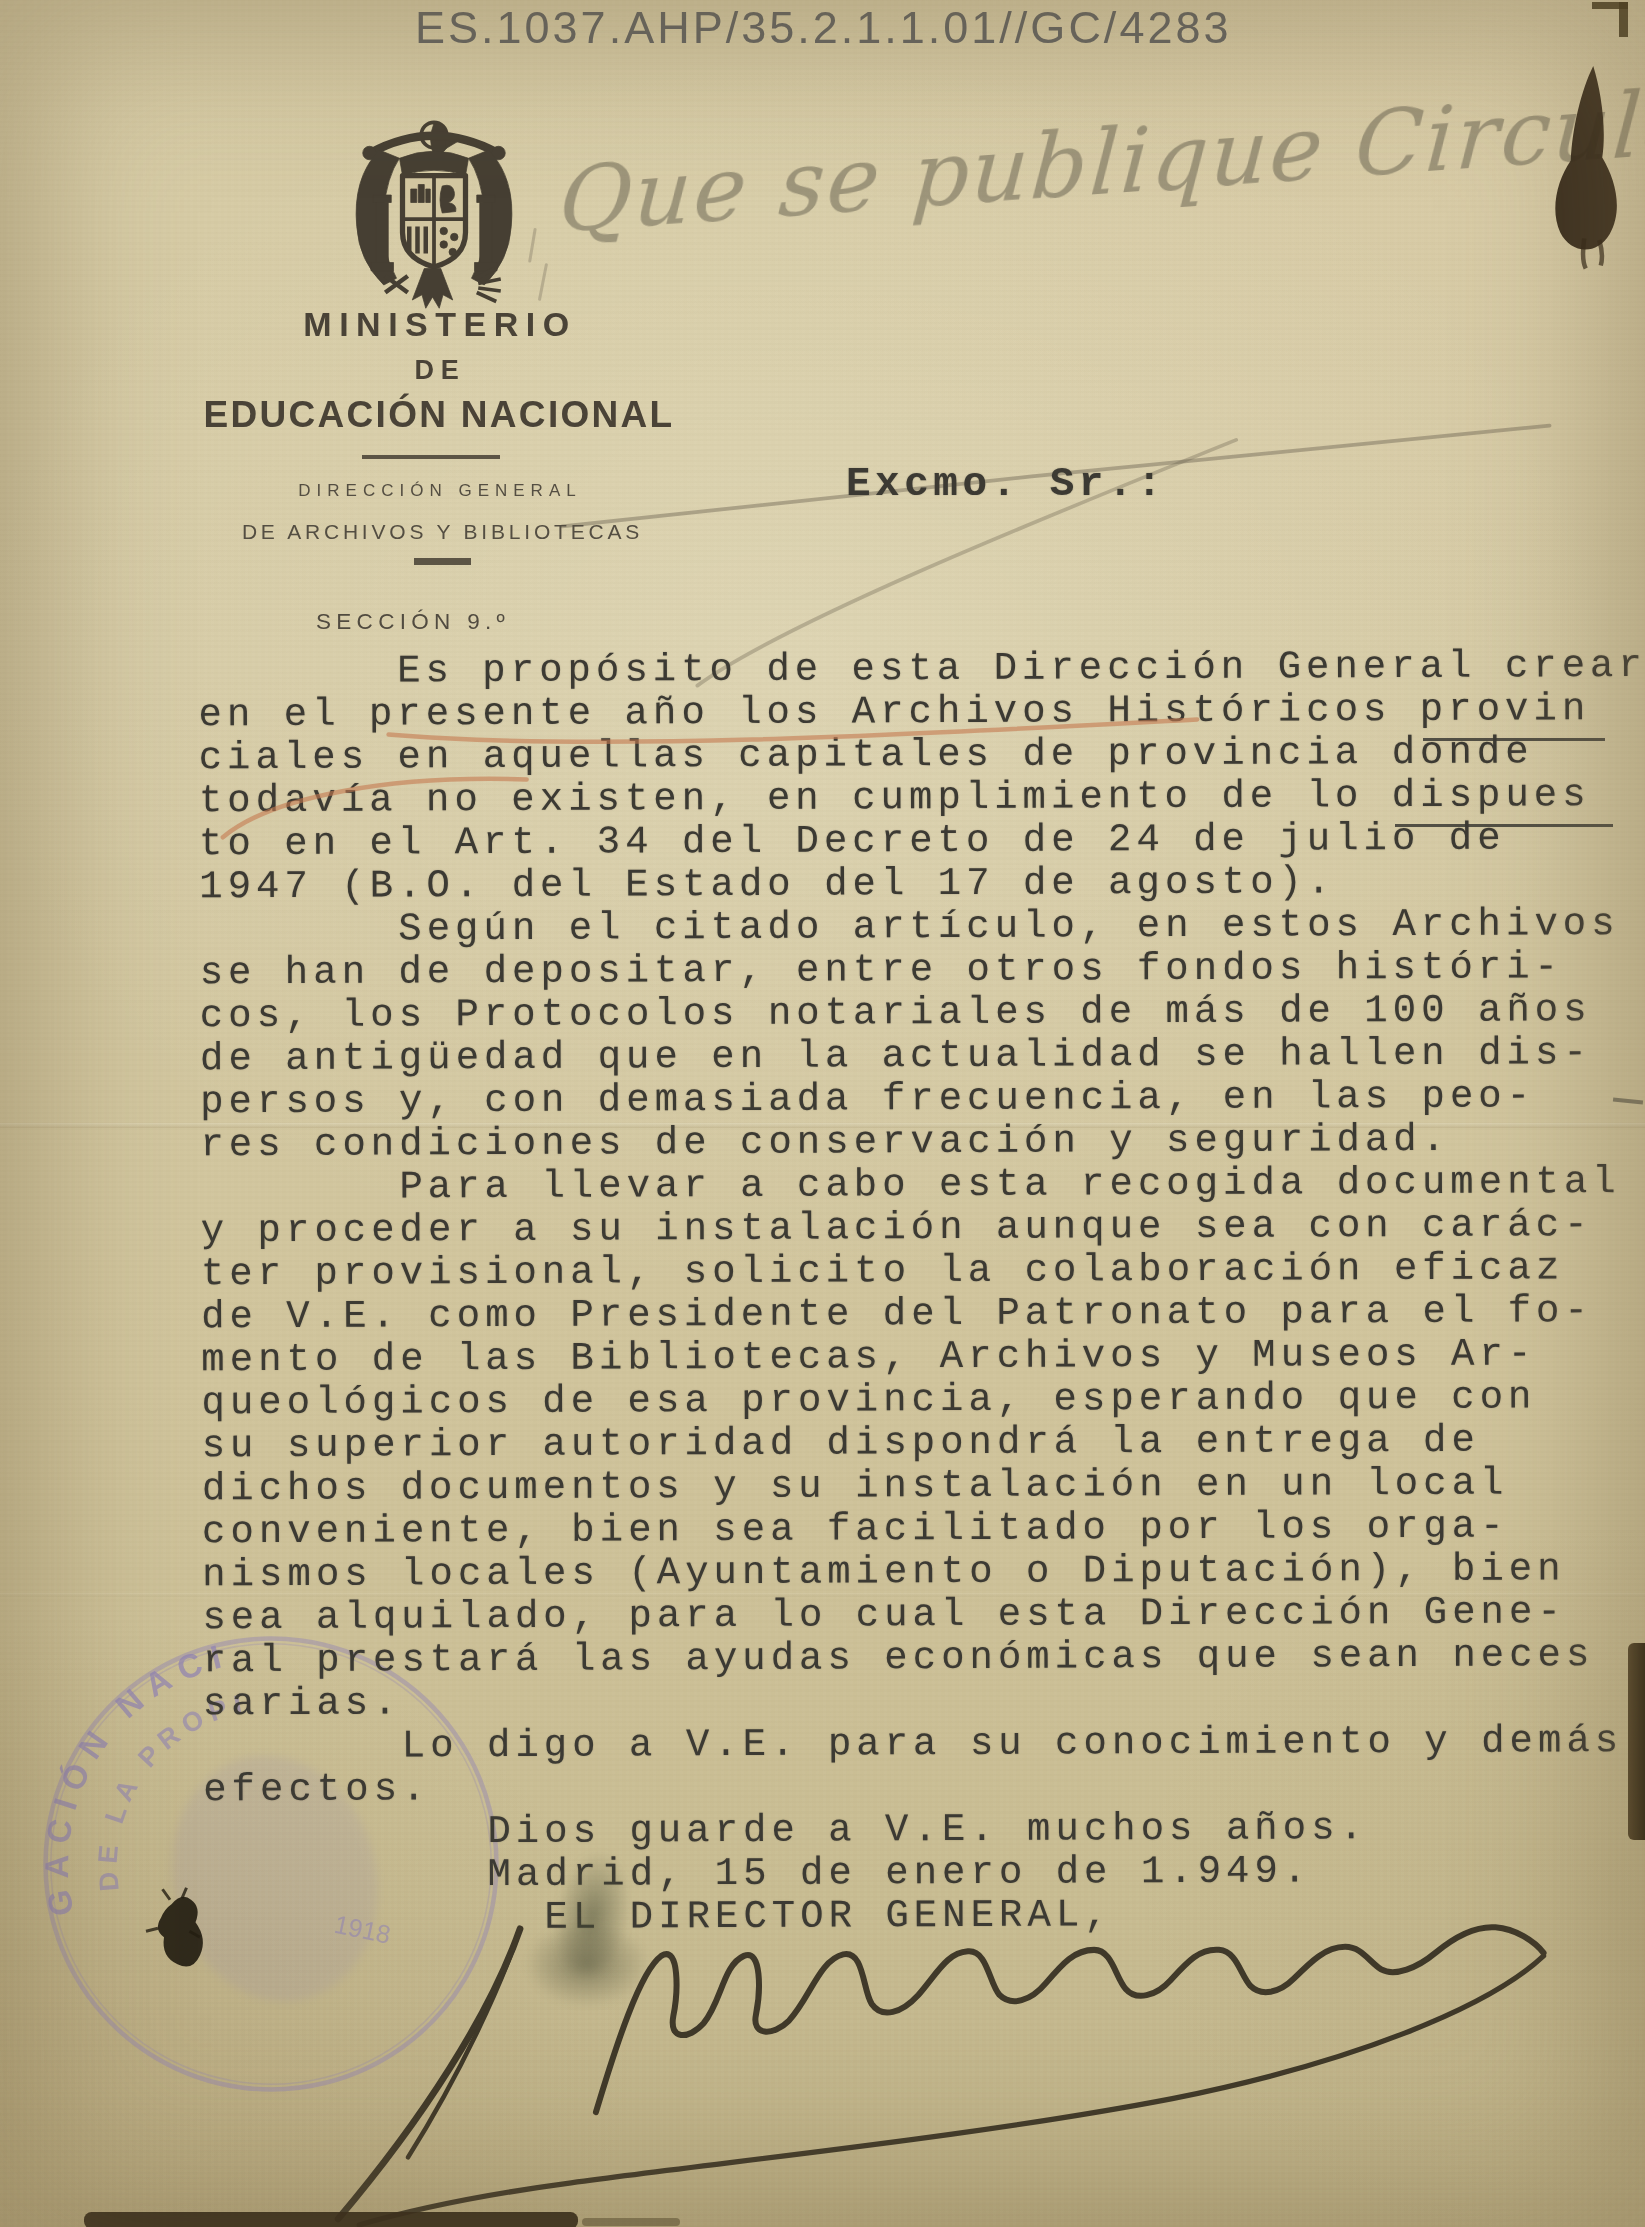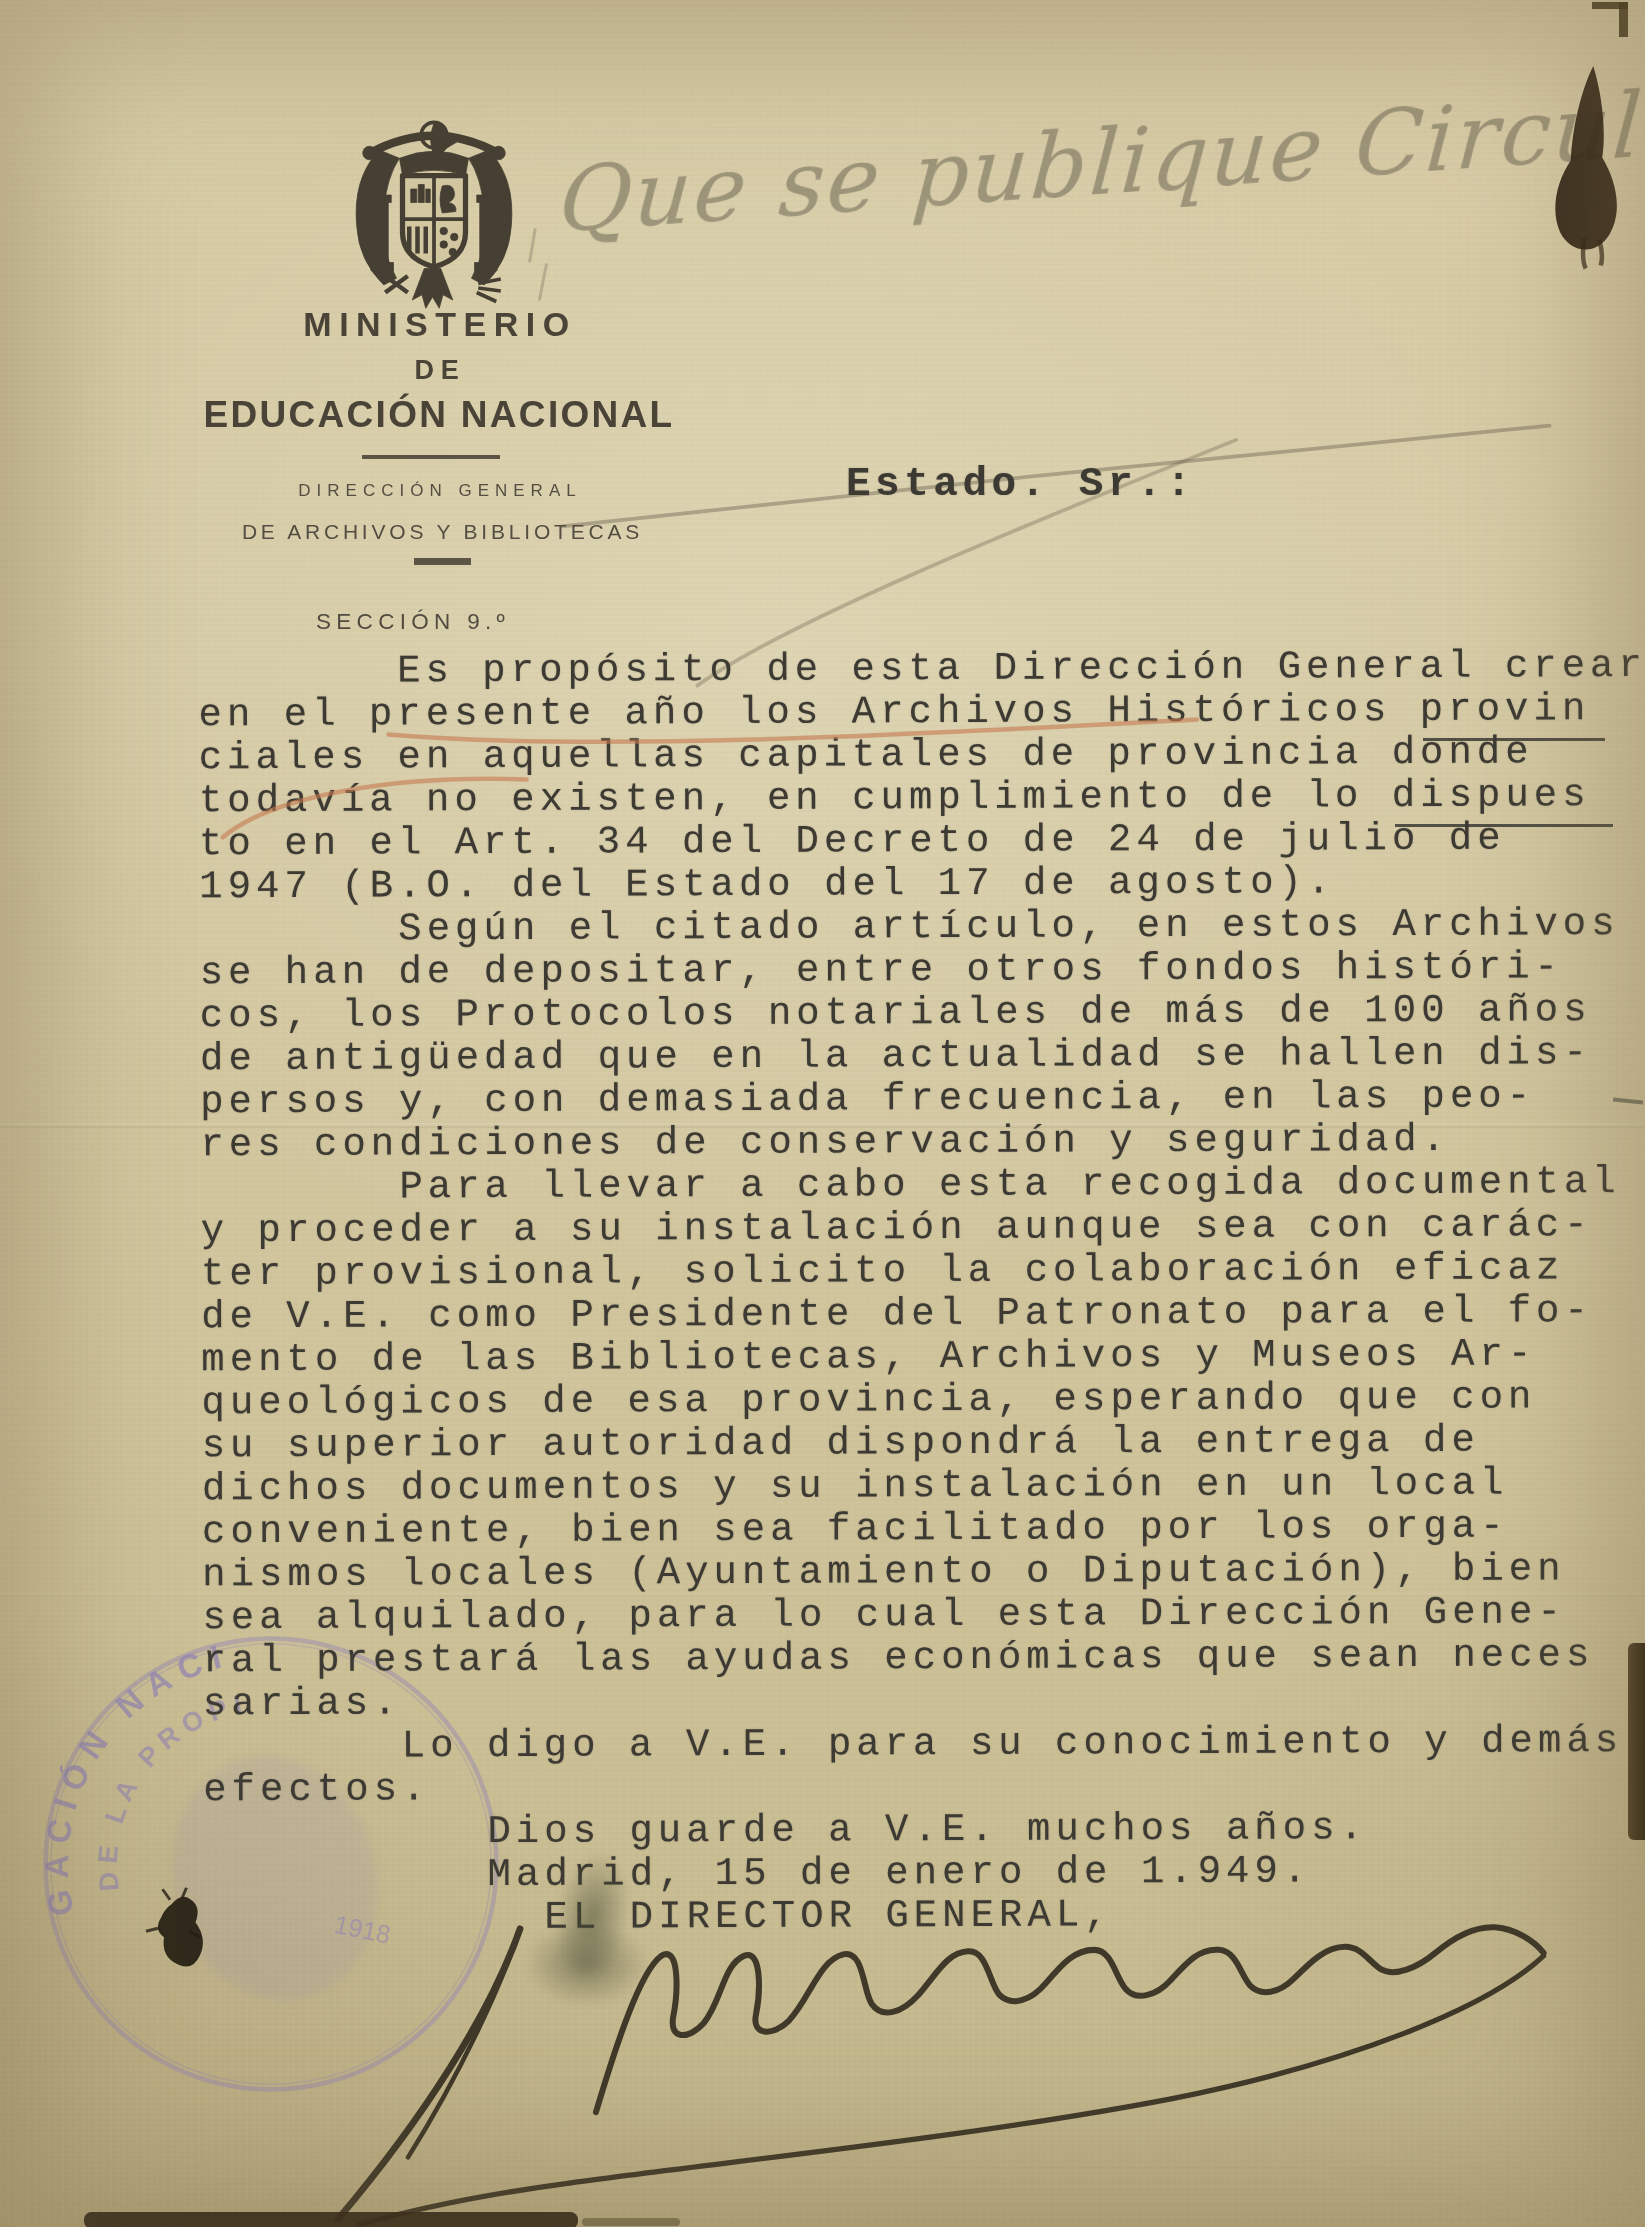--- a/index.html
+++ b/index.html
@@ -84,20 +84,21 @@
     <g fill="none" stroke="#8e81b4">
       <circle cx="330" cy="330" r="300" stroke-width="6" opacity="0.42"></circle>
       <circle cx="330" cy="330" r="293" stroke-width="2" opacity="0.28"></circle>
     </g>
     <ellipse cx="330" cy="350" rx="135" ry="165" fill="#8e81b4" opacity="0.13" filter="url(#sblur)"></ellipse>
     <text font-size="44" font-weight="bold" letter-spacing="13" fill="#8e81b4" opacity="0.68"><textPath href="#arcO" startOffset="9%">GACIÓN NACI</textPath></text>
     <text font-size="36" font-weight="bold" letter-spacing="9" fill="#8e81b4" opacity="0.58"><textPath href="#arcI" startOffset="11%">DE LA PROPI</textPath></text>
     <text x="388" y="438" font-size="34" fill="#8e81b4" opacity="0.55" transform="rotate(26 388 438)">1918</text>
   </svg>
 
+  <div class="ref-code">ES.1037.AHP/35.2.1.1.01//GC/4283</div>
   <div class="corner-mark-h"></div>
   <div class="corner-mark-v"></div>
 
   <svg class="abs" style="left:0;top:0;width:1645px;height:752px" viewBox="0 0 2189 1000" width="1645" height="752">
     <g fill="none" stroke="rgba(110,102,84,.45)" stroke-width="5" stroke-linecap="round">
       <path d="M 748,700 C 1100,660 1750,595 2062,566"></path>
       <path d="M 1645,585 C 1360,700 1040,830 928,912" opacity=".8"></path>
       <path d="M 712,305 l -7,42 M 727,352 l -9,46" stroke-width="4" opacity=".7"></path>
     </g>
   </svg>
@@ -144,21 +145,21 @@
 
   <div class="lh lh-2">DE</div>
   <div class="lh lh-1">MINISTERIO</div>
   <div class="lh lh-3">EDUCACIÓN NACIONAL</div>
   <div class="rule rule-1"></div>
   <div class="lh lh-d1">DIRECCIÓN GENERAL</div>
   <div class="lh lh-d2">DE ARCHIVOS Y BIBLIOTECAS</div>
   <div class="rule rule-2"></div>
   <div class="lh lh-sec">SECCIÓN 9.º</div>
 
-  <div class="mono salutation">Estado. Sr.:</div>
+  <div class="mono salutation">Excmo. Sr.:</div>
 
   <div class="mono body-block">
 
   <div class="tline">       Es propósito de esta Dirección General crear</div>
       <div class="tline">en el presente año los Archivos Históricos provin</div>
       <div class="tline">ciales en aquellas capitales de provincia donde</div>
       <div class="tline">todavía no existen, en cumplimiento de lo dispues</div>
       <div class="tline">to en el Art. 34 del Decreto de 24 de julio de</div>
       <div class="tline">1947 (B.O. del Estado del 17 de agosto).</div>
       <div class="tline">       Según el citado artículo, en estos Archivos</div>

